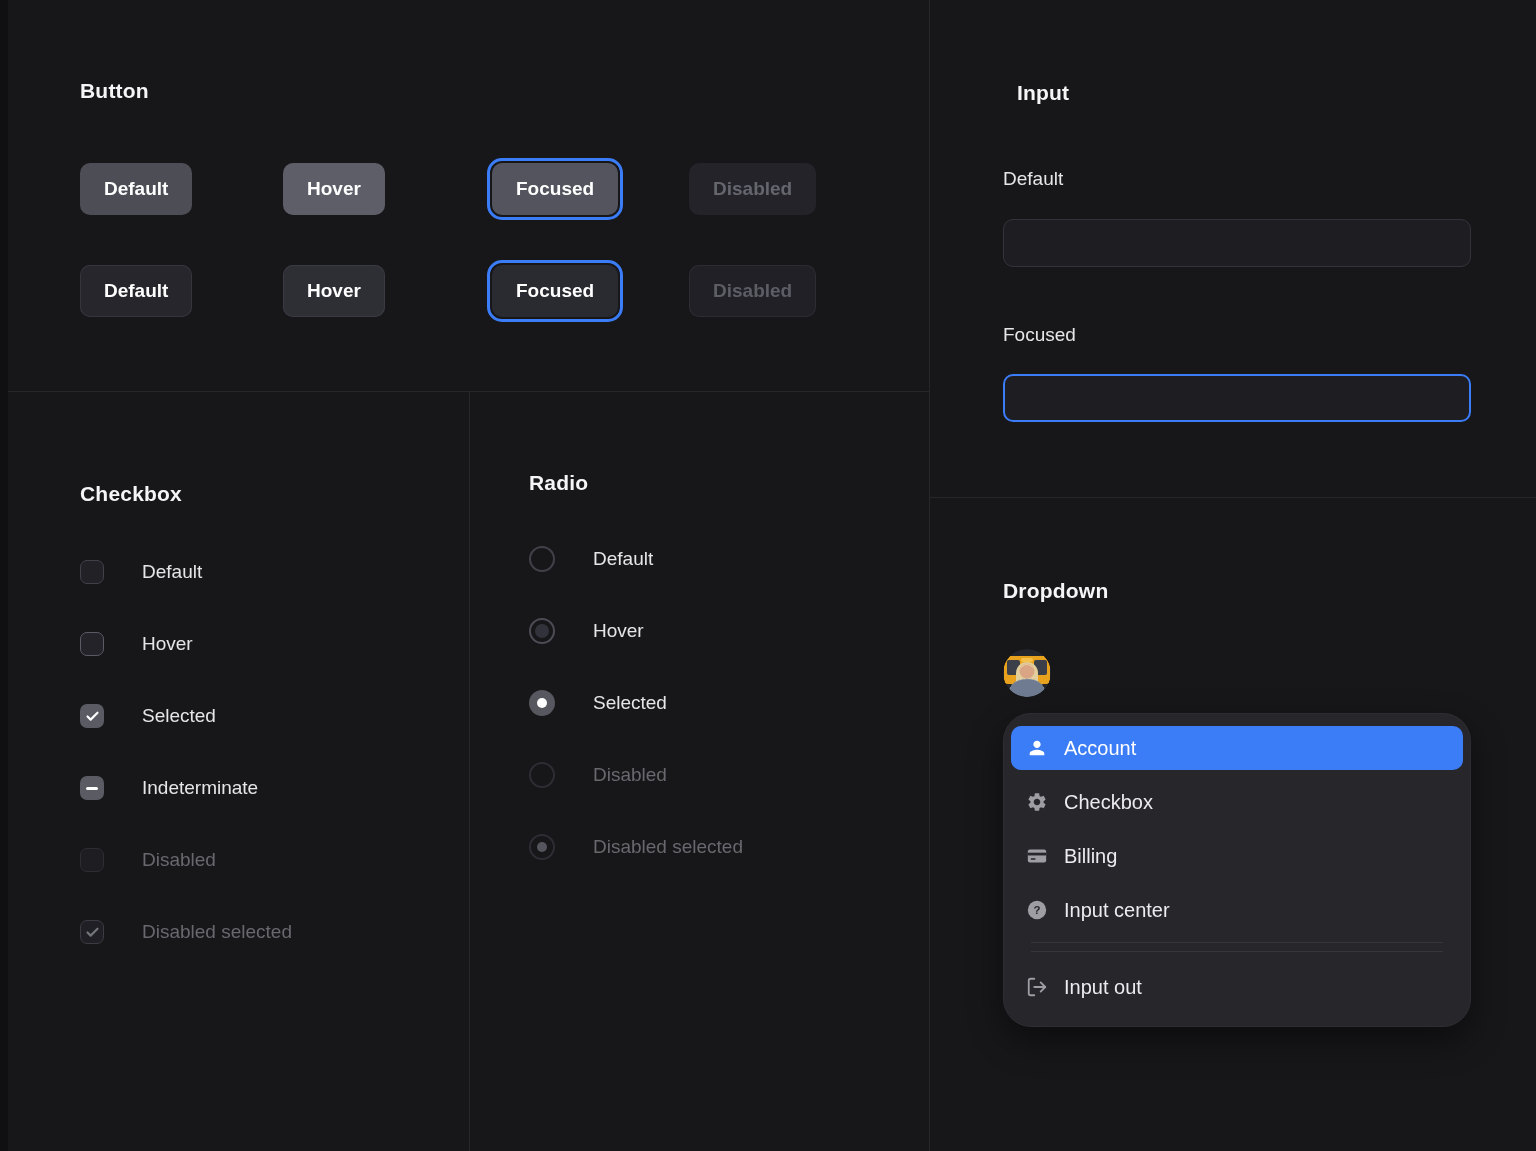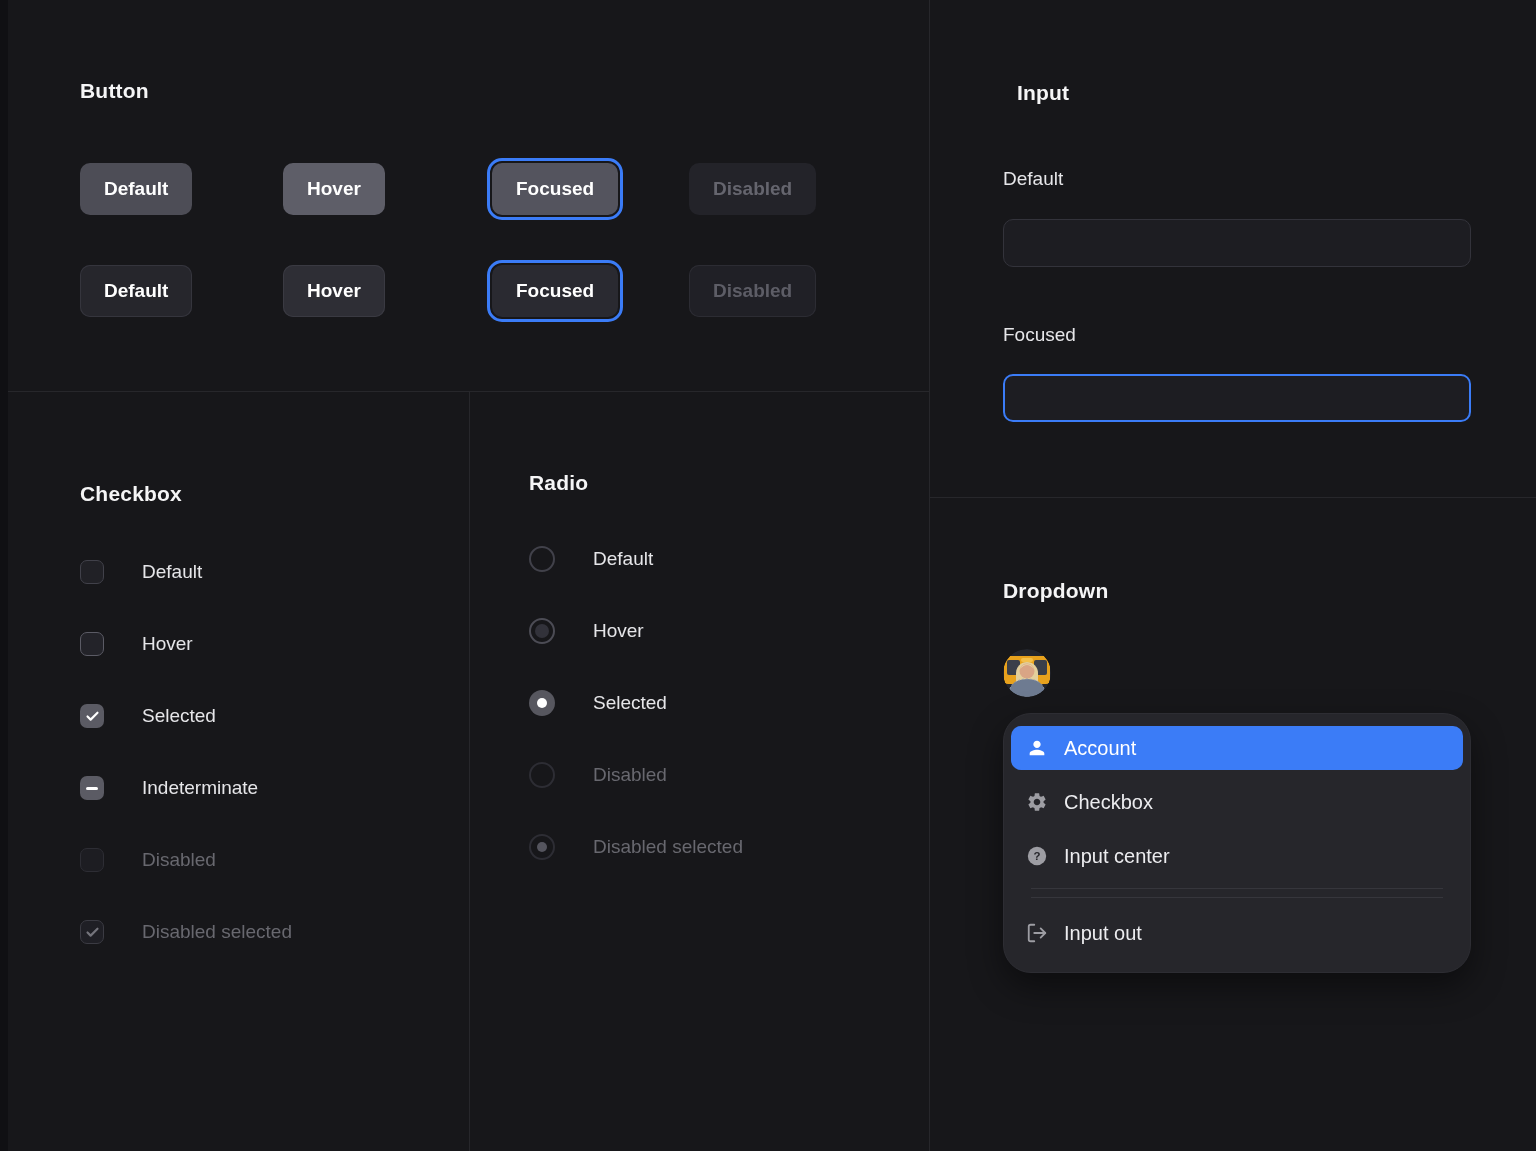--- a/index.html
+++ b/index.html
@@ -255,20 +255,30 @@
           <span class="mi-icon">
             <svg viewBox="0 0 24 24" fill="currentColor">
               <path d="M19.14 12.94c.04-.3.06-.61.06-.94 0-.32-.02-.64-.07-.94l2.03-1.58c.18-.14.23-.41.12-.61l-1.92-3.32c-.12-.22-.37-.29-.59-.22l-2.39.96c-.5-.38-1.03-.7-1.62-.94l-.36-2.54c-.04-.24-.24-.41-.48-.41h-3.84c-.24 0-.43.17-.47.41l-.36 2.54c-.59.24-1.13.57-1.62.94l-2.39-.96c-.22-.08-.47 0-.59.22L2.74 8.87c-.12.21-.08.47.12.61l2.03 1.58c-.05.3-.09.63-.09.94s.02.64.07.94l-2.03 1.58c-.18.14-.23.41-.12.61l1.92 3.32c.12.22.37.29.59.22l2.39-.96c.5.38 1.03.7 1.62.94l.36 2.54c.05.24.24.41.48.41h3.84c.24 0 .44-.17.47-.41l.36-2.54c.59-.24 1.13-.56 1.62-.94l2.39.96c.22.08.47 0 .59-.22l1.92-3.32c.12-.22.07-.47-.12-.61l-2.01-1.58zM12 15.6c-1.98 0-3.6-1.62-3.6-3.6s1.62-3.6 3.6-3.6 3.6 1.62 3.6 3.6-1.62 3.6-3.6 3.6z"></path>
             </svg>
           </span>
           <span>Checkbox</span>
         </div>
         <div class="menu-item">
           <span class="mi-icon">
             <svg viewBox="0 0 24 24">
+              <rect x="2" y="5" width="20" height="14" rx="2.2" fill="currentColor"></rect>
+              <rect x="2" y="8.4" width="20" height="3" fill="#26262b"></rect>
+              <rect x="5" y="14.4" width="5.5" height="1.8" rx="0.9" fill="#26262b"></rect>
+            </svg>
+          </span>
+          <span>Billing</span>
+        </div>
+        <div class="menu-item">
+          <span class="mi-icon">
+            <svg viewBox="0 0 24 24">
               <circle cx="12" cy="12" r="10" fill="currentColor"></circle>
               <text x="12" y="16.4" text-anchor="middle" font-size="12.5" font-weight="bold" fill="#26262b" font-family="Liberation Sans, sans-serif">?</text>
             </svg>
           </span>
           <span>Input center</span>
         </div>
         <div class="menu-divider"></div>
         <div class="menu-divider"></div>
         <div class="menu-item">
           <span class="mi-icon">

